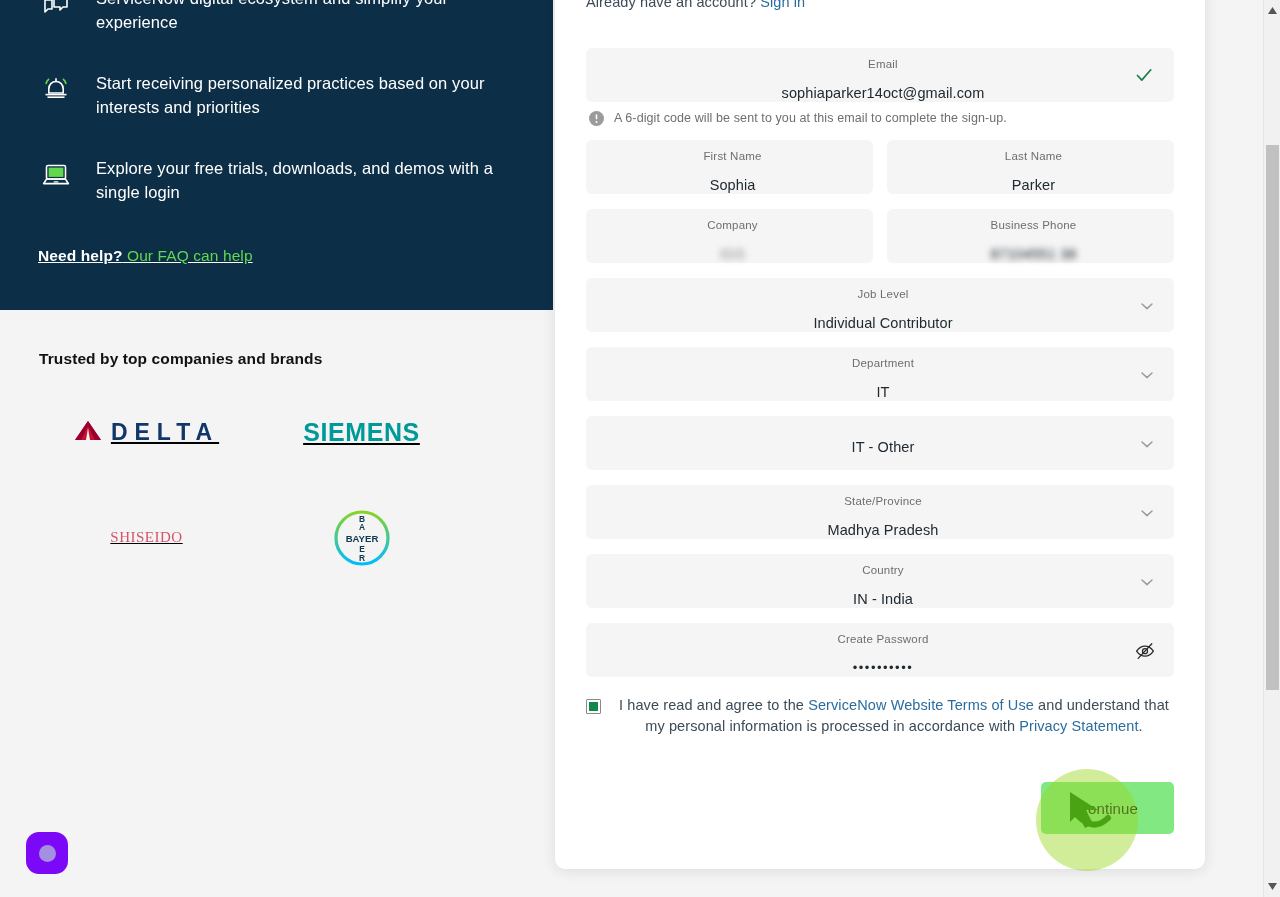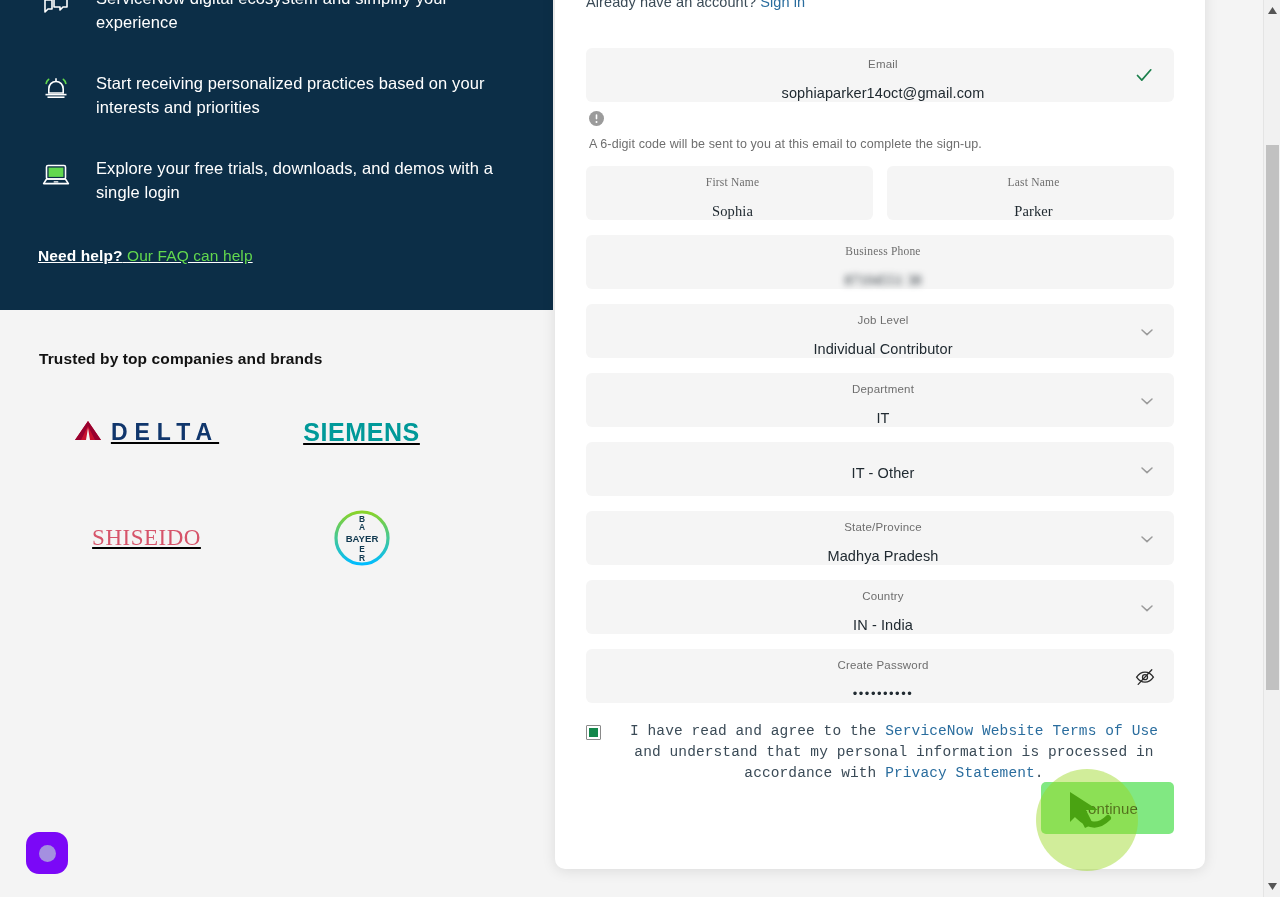--- a/index.html
+++ b/index.html
@@ -71,21 +71,21 @@
     font-size: 23px; font-weight: bold; color: #10366c;
     letter-spacing: 7px; font-family: "Liberation Sans", sans-serif;
   }
   
   .siemens {
     font-size: 25px; font-weight: bold; color: #009999;
     letter-spacing: .6px;
   }
   
   .shiseido {
-    font-size: 23px; color: #d6546a; letter-spacing: .5px;
+    font-size: 15px; color: #d6546a; letter-spacing: .5px;
     font-family: "Liberation Serif", serif; font-weight: 500;
   }
   
   .bayer-wrap { width: 58px; height: 58px; position: relative; }
 
   
   .form-card {
     position: absolute; left: 555px; top: -46px;
     width: 650px; height: 915px;
     background: #ffffff;
@@ -117,40 +117,39 @@
     font-size: 14.5px; color: #202a31; line-height: 22px;
     margin-top: 11px; letter-spacing: .1px;
   }
   .field-value.dots { font-size: 13px; letter-spacing: 1.5px; color: #202a31; }
   .field-value.blur {
     filter: blur(3px);
     color: #8a8a8a;
   }
   .blur-partial { filter: blur(3.2px); }
 
-  .row2 { display: flex; gap: 14px; font-family: Liberation Serif, serif; }
+  .row2 { display: flex; gap: 14px; }
   .row2 .field { flex: 1 1 0; margin-bottom: 15px; }
 
   .check-ok {
     position: absolute; right: 20px; top: 17px;
     width: 20px; height: 20px;
   }
   .chevron {
     position: absolute; right: 19px; top: 20px;
     width: 16px; height: 16px;
   }
   .eye-off {
     position: absolute; right: 18px; top: 17px;
     width: 22px; height: 22px; cursor: pointer;
   }
 
   .hint-row {
     display: flex; align-items: flex-start; gap: 10px;
     margin: -7px 0 14px 3px;
-    flex-direction: column;
   }
   .hint-icon { width: 15px; height: 15px; flex: 0 0 15px; margin-top: 1px; }
   .hint-text { font-size: 12.5px; color: #6e6e6e; line-height: 16px; letter-spacing: .1px; }
 
   .terms-row {
     display: flex; align-items: flex-start; gap: 13px;
     margin-top: 18px;
   }
   .tick-box {
     width: 15px; height: 15px; flex: 0 0 15px;
@@ -159,21 +158,20 @@
     cursor: pointer;
   }
   .tick-box::after {
     content: ""; position: absolute;
     left: 2px; top: 2px; right: 2px; bottom: 2px;
     background: #13874b;
   }
   .terms-text {
     font-size: 14.5px; color: #3b4b57; line-height: 21px;
     letter-spacing: .1px;
-    font-family: Liberation Mono, monospace;
   }
   .terms-text a { color: #2a6d9e; text-decoration: none; }
 
   .continue-btn {
     position: absolute; right: 31px; top: 828px;
     width: 133px; height: 52px;
     background: #81e882;
     border: none; border-radius: 5px;
     font-size: 15px; color: #1a1a1a;
     font-family: "Liberation Sans", sans-serif;
@@ -360,20 +358,24 @@
           <div class="field-value">Sophia</div>
         </div>
         <div class="field half">
           <div class="field-label">Last Name</div>
           <div class="field-value">Parker</div>
         </div>
       </div>
 
       <div class="row2">
         <div class="field half">
+          <div class="field-label">Company</div>
+          <div class="field-value blur">IGS</div>
+        </div>
+        <div class="field half">
           <div class="field-label">Business Phone</div>
           <div class="field-value blur-partial">87104551 38</div>
         </div>
       </div>
 
       <div class="field">
         <div class="field-label">Job Level</div>
         <div class="field-value">Individual Contributor</div>
         <span class="chevron">
           <svg width="16" height="16" viewBox="0 0 16 16" fill="none">

